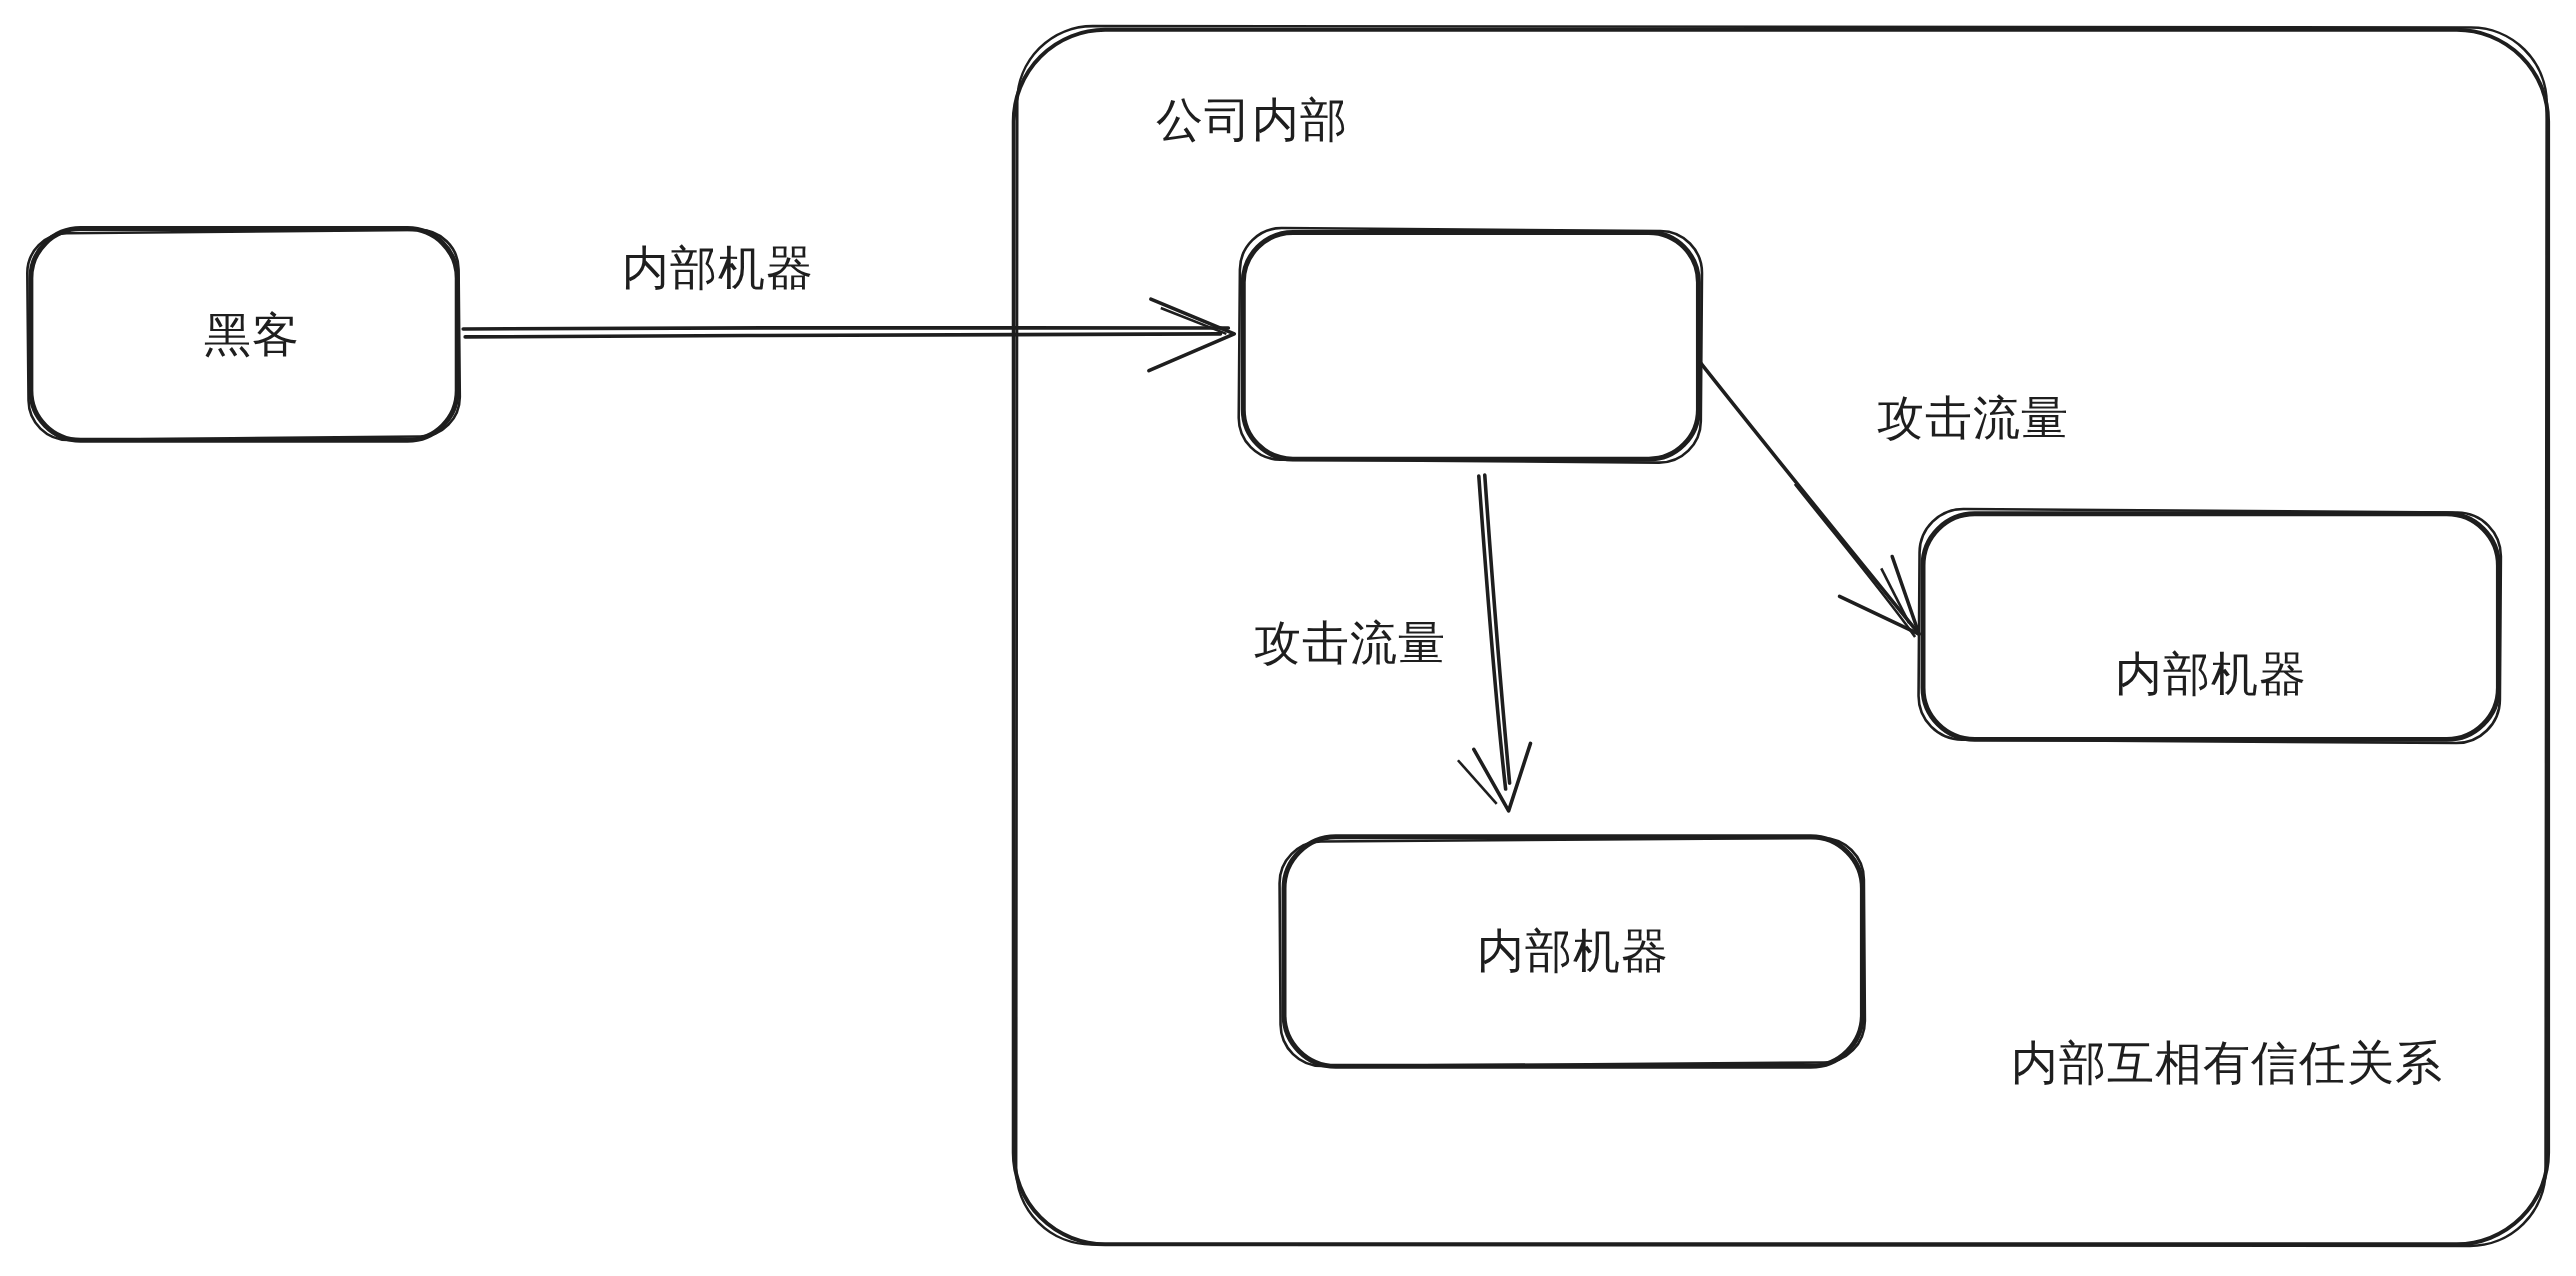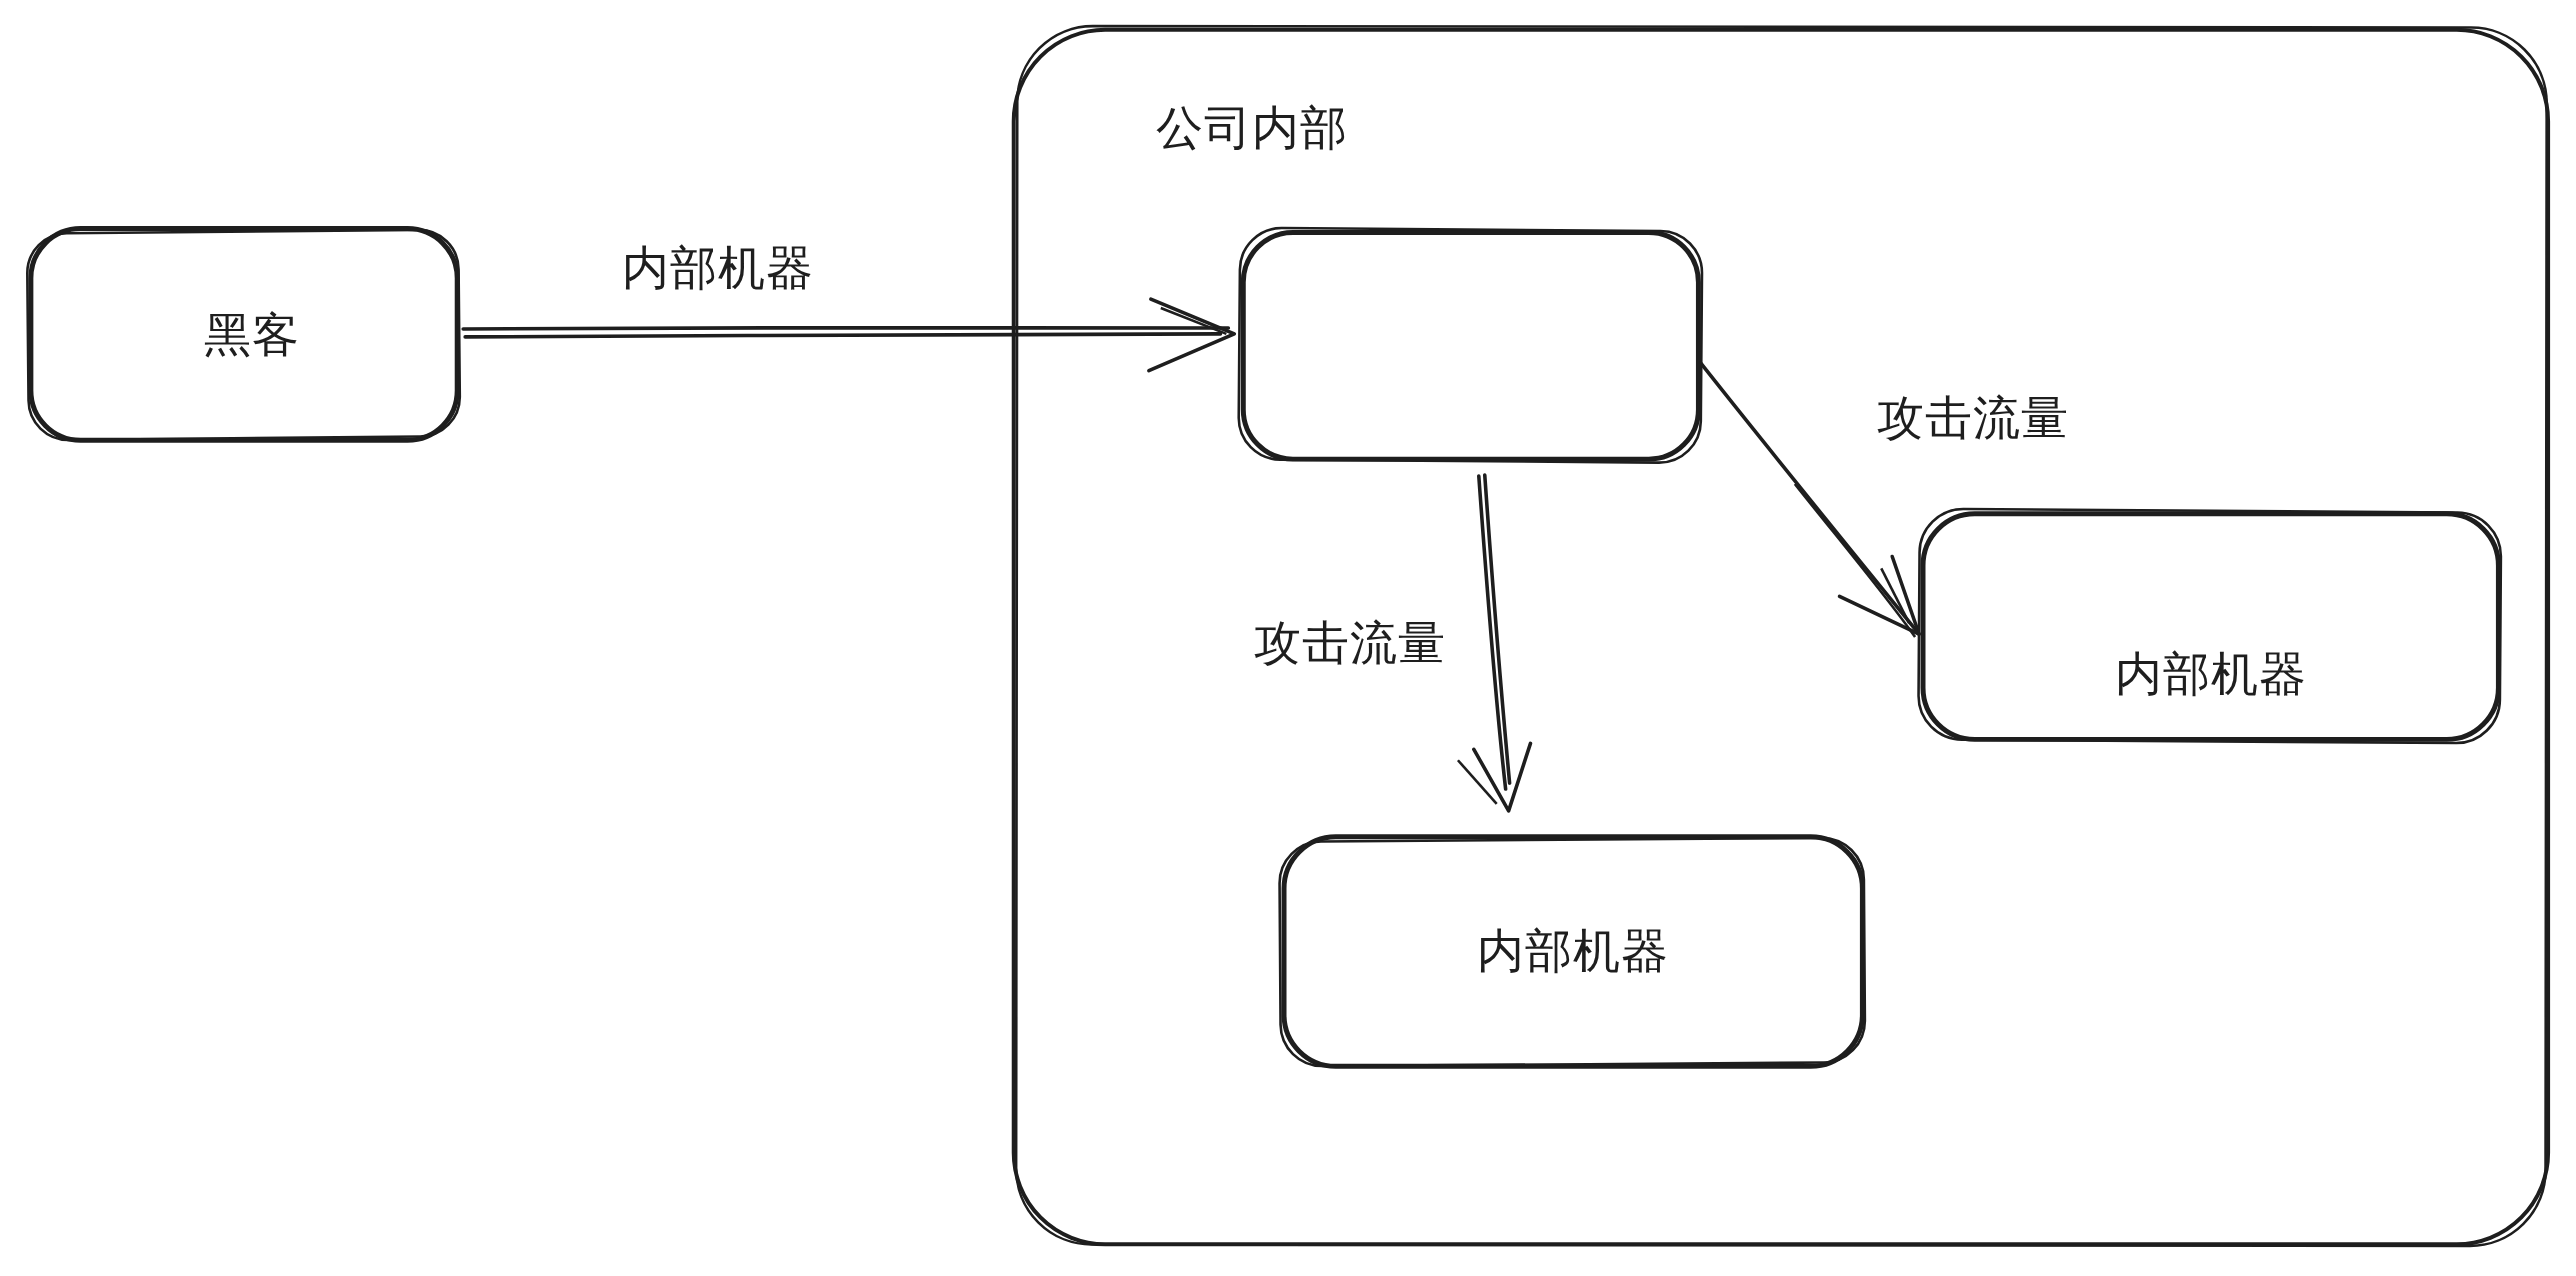--- a/index.html
+++ b/index.html
@@ -105,30 +105,31 @@
       <rect class="node" x="1935" y="517" width="579" height="227" rx="52"></rect>
       <rect class="thin" x="1931" y="514" width="585" height="232" rx="44" transform="rotate(0.4 2225 630)"></rect>
     </g>
 
     <g>
       <rect class="node" x="1292" y="842" width="582" height="231" rx="52"></rect>
       <rect class="thin" x="1288" y="845" width="588" height="226" rx="42" transform="rotate(-0.4 1583 957)"></rect>
     </g>
   </svg>
 
-  <div class="label" style="left:1252px; top:128px;">公司内部</div>
+  <div class="label" style="left:1252px; top:120px;">公司内部</div>
 
   <div class="label" style="left:252px; top:335px;">黑客</div>
 
 
   <div class="label" style="left:2211px; top:674px;">内部机器</div>
 
   <div class="label" style="left:1573px; top:951px;">内部机器</div>
 
   <div class="label" style="left:718px; top:268px;">内部机器</div>
 
   <div class="label" style="left:1973px; top:418px;">攻击流量</div>
 
   <div class="label" style="left:1350px; top:643px;">攻击流量</div>
 
+  <div class="label" style="left:2227px; top:1063px;">内部互相有信任关系</div>
 
 </div>
 
 
 </body></html>

